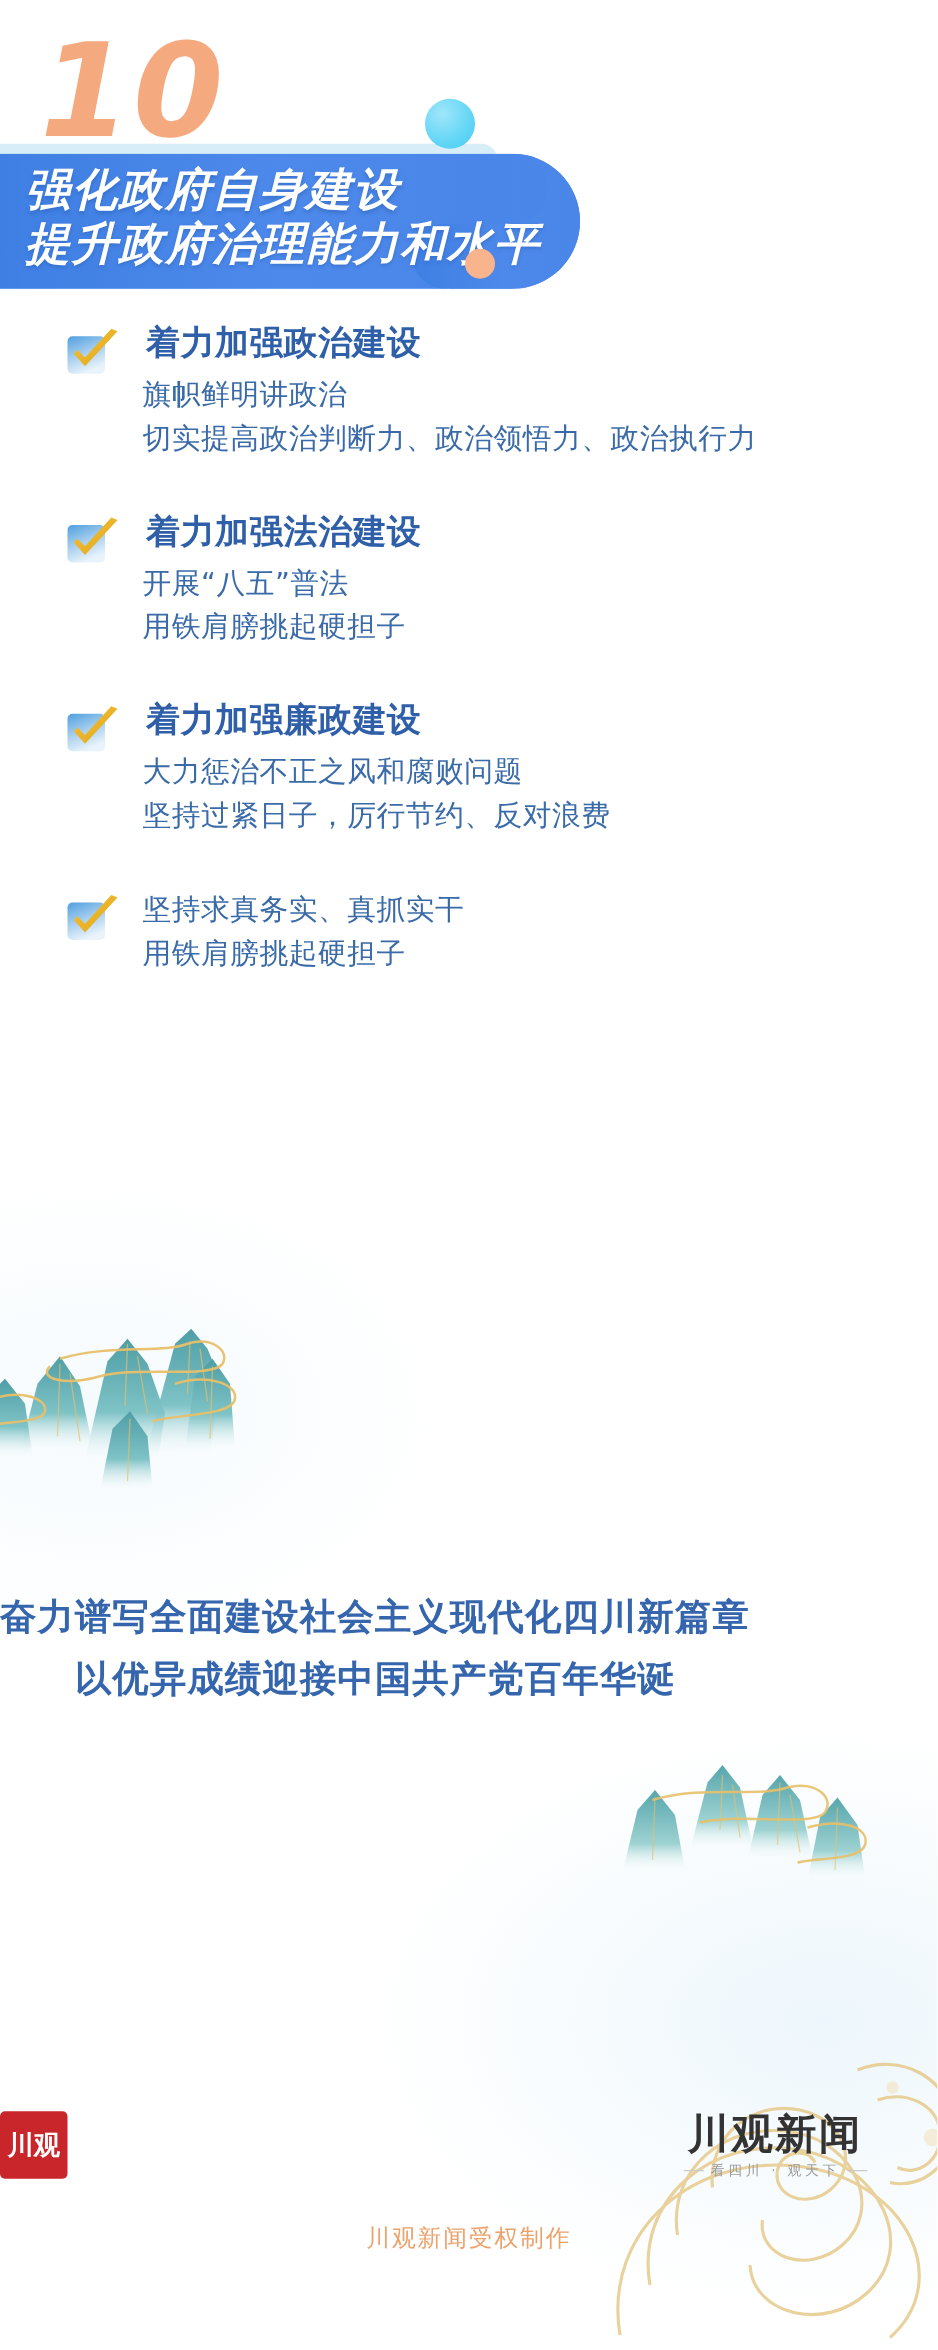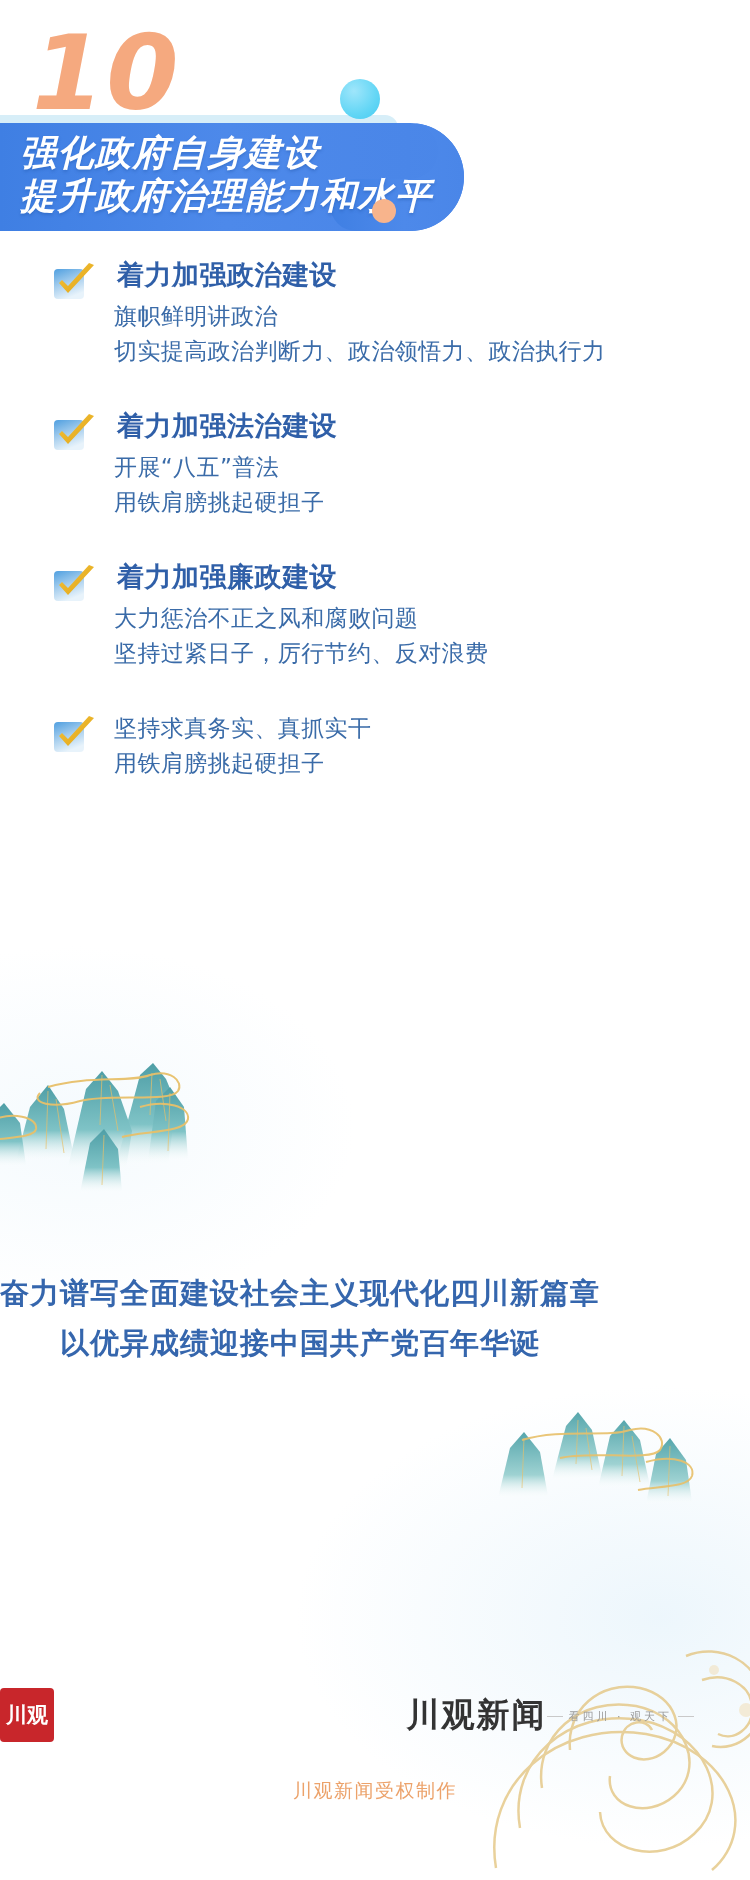--- a/index.html
+++ b/index.html
@@ -86,21 +86,21 @@
   .logo-wrap{
     position:absolute;left:0;top:1688px;width:694px;
     display:flex;align-items:center;justify-content:space-between;gap:10px;
   }
   .seal{
     width:54px;height:54px;background:#c8262b;border-radius:4px;
     color:#ffffff;font-weight:bold;font-size:21px;
     display:flex;align-items:center;justify-content:center;
     letter-spacing:0px;font-family:"DejaVu Serif",serif;
   }
-  .logo-text-col{display:flex;flex-direction:row;align-items:center;}
+  .logo-text-col{display:flex;flex-direction:column;align-items:center;}
   .logo-name{
     font-size:33px;font-weight:bold;color:#333333;letter-spacing:2px;
     line-height:38px;font-family:"DejaVu Serif","Liberation Serif",serif;
   }
   .logo-tag{
     font-size:11px;color:#9a9a9a;letter-spacing:3px;margin-top:3px;
     display:flex;align-items:center;gap:6px;
     font-family:"DejaVu Sans",sans-serif;
   }
   .tag-rule{display:inline-block;width:16px;height:1px;background:#c9c9c9;}

